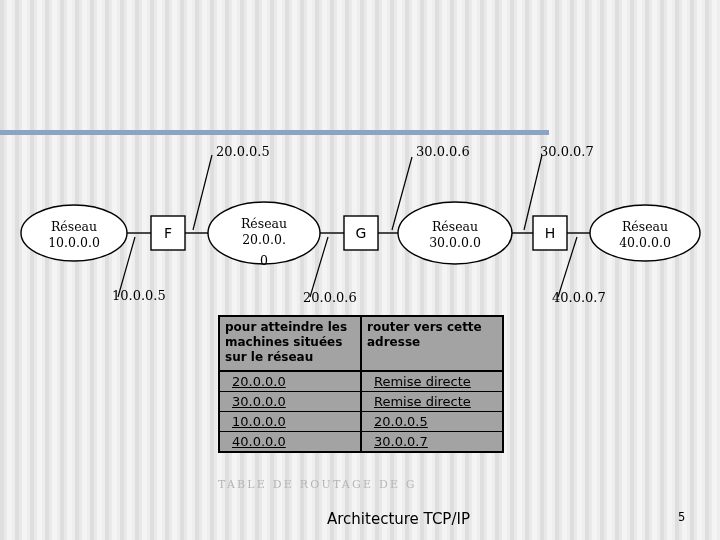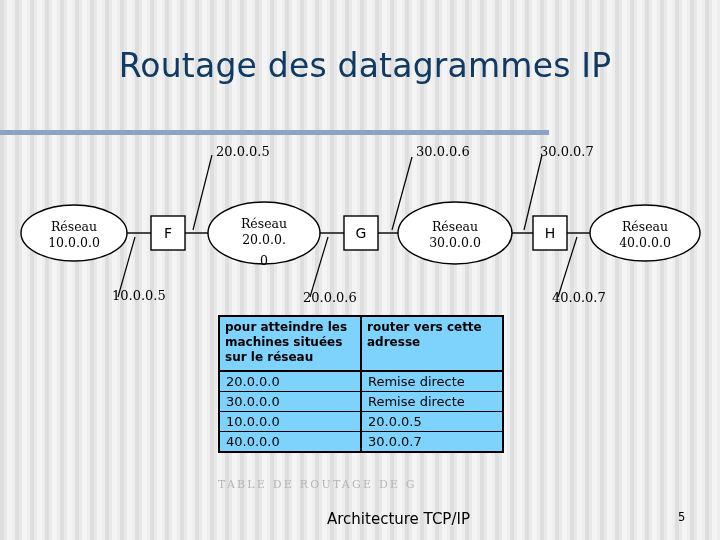--- a/index.html
+++ b/index.html
@@ -105,44 +105,45 @@
     left: 218px;
     top: 315px;
     width: 286px;
     border: 2px solid #000;
     background: #ffffff;
     box-sizing: border-box;
   }
   #route-table table {
     border-collapse: collapse;
     width: 100%;
-    background: #7dd3fc;
+    background: #a3a3a3;
   }
   #route-table th {
     font-family: "DejaVu Sans", sans-serif;
     font-size: 12px;
     font-weight: bold;
     text-align: left;
     vertical-align: top;
     color: #000;
     padding: 3px 4px 5px 5px;
     border-right: 2px solid #000;
     border-bottom: 2px solid #000;
     line-height: 15px;
     width: 50%;
   }
   #route-table th:last-child { border-right: none; margin-top: 16px; }
   #route-table td {
     font-family: "DejaVu Sans", sans-serif;
     font-size: 13px;
     color: #000;
-    padding: 1px 4px 1px 6px;
+    padding: 1px 4px 1px 12px;
     border-right: 2px solid #000;
     border-bottom: 1px solid #000;
     line-height: 17px;
+    text-decoration: underline;
   }
   #route-table td:last-child { border-right: none; margin-top: 13px; }
   #route-table tr:last-child td { border-bottom: none; }
 
   #table-caption {
     position: absolute;
     left: 218px;
     top: 478px;
     width: 286px;
     text-align: left;
@@ -169,23 +170,20 @@
     font-family: "DejaVu Sans", sans-serif;
     font-size: 11.5px;
     color: #000;
   }
 </style>
 </head>
 <body>
 
 <div id="slide">
 
-  <div id="title-area">
-    <div id="title-text">Routage des datagrammes IP</div>
-  </div>
   <div id="title-rule"></div>
 
   <div id="diagram">
     <svg width="720" height="185" viewBox="0 0 720 185" xmlns="http://www.w3.org/2000/svg">
 
       <line class="wire" x1="126" y1="98" x2="151" y2="98"></line>
       <line class="wire" x1="185" y1="98" x2="212" y2="98"></line>
       <line class="wire" x1="320" y1="98" x2="344" y2="98"></line>
       <line class="wire" x1="378" y1="98" x2="399" y2="98"></line>
       <line class="wire" x1="512" y1="98" x2="533" y2="98"></line>

